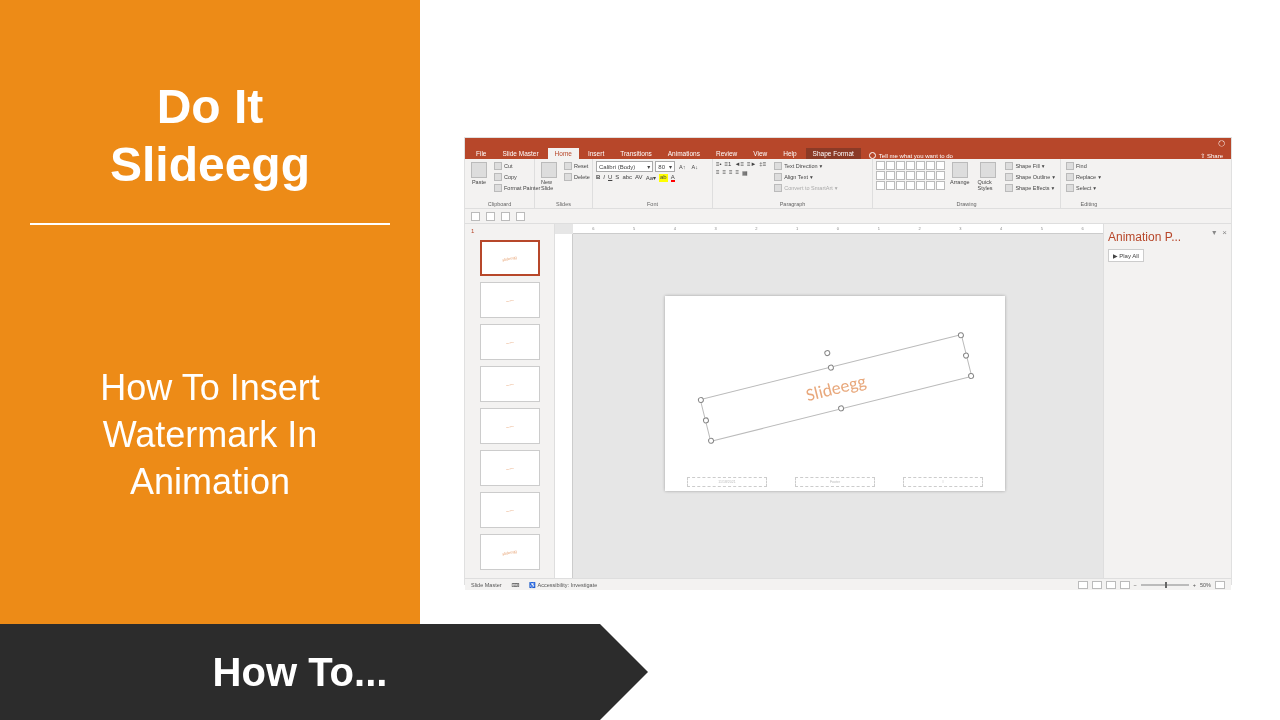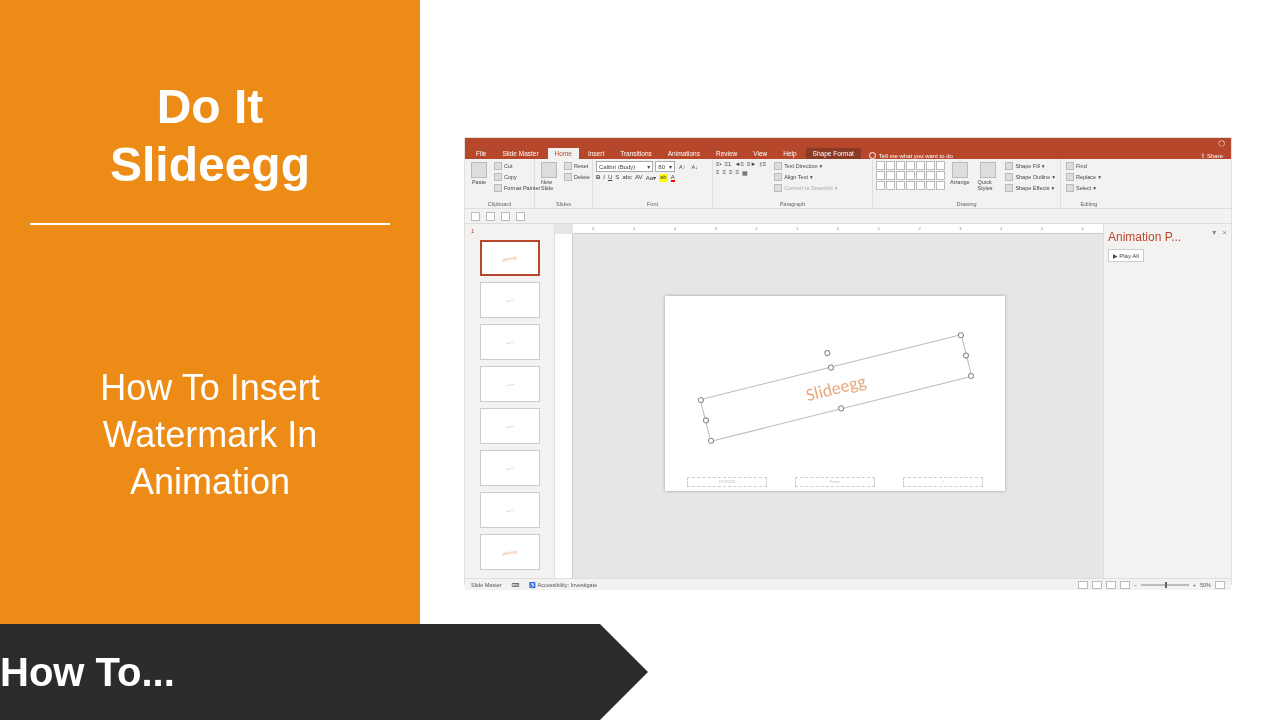--- a/index.html
+++ b/index.html
@@ -1,21 +1,21 @@
 <!DOCTYPE html>
 <html><head>
 <meta charset="utf-8">
 <style>
 *{margin:0;padding:0;box-sizing:border-box;font-family:"Segoe UI",Arial,sans-serif}
 body{width:1280px;height:720px;overflow:hidden;background:#fff;position:relative}
 .left-panel{position:absolute;left:0;top:0;width:420px;height:720px;background:#ED8B17}
 .diy-title{color:#fff;font-size:48px;font-weight:700;text-align:center;line-height:1.2;margin-top:78px}
 .divider{border:none;border-top:2px solid #fff;margin:30px 30px 0}
 .subtitle{color:#fff;font-size:36px;font-weight:300;text-align:center;line-height:1.3;margin-top:140px;padding:0 40px}
-.ribbon-tag{position:absolute;left:0;bottom:0;height:96px;width:600px;background:#2C2C2C;display:flex;align-items:center;}
+.ribbon-tag{position:absolute;left:0;bottom:0;height:96px;width:600px;background:#2C2C2C;display:flex;align-items:center;justify-content:center}
 .ribbon-tag::after{content:"";position:absolute;right:-48px;top:0;border-left:48px solid #2C2C2C;border-top:48px solid transparent;border-bottom:48px solid transparent}
 .ribbon-text{color:#fff;font-size:40px;font-weight:700}
 
 .ppt{position:absolute;left:464px;top:137px;width:768px;height:448px;background:#fff;font-size:7px;color:#444;border:1px solid #e0e0e0}
 .titlebar{height:9px;background:#b7472a;display:flex;align-items:center;justify-content:flex-end;padding:0 6px}
 .titlebar span{color:#fff;font-size:6px;margin-left:4px}
 .tabs{height:12px;background:#b7472a;display:flex;align-items:flex-end;padding-left:4px;gap:2px}
 .tab{padding:2px 7px;color:#fff;font-size:6.5px;cursor:pointer}
 .tab.active{background:#f3f2f1;color:#b7472a}
 .tab.context{background:#8b3a26}

